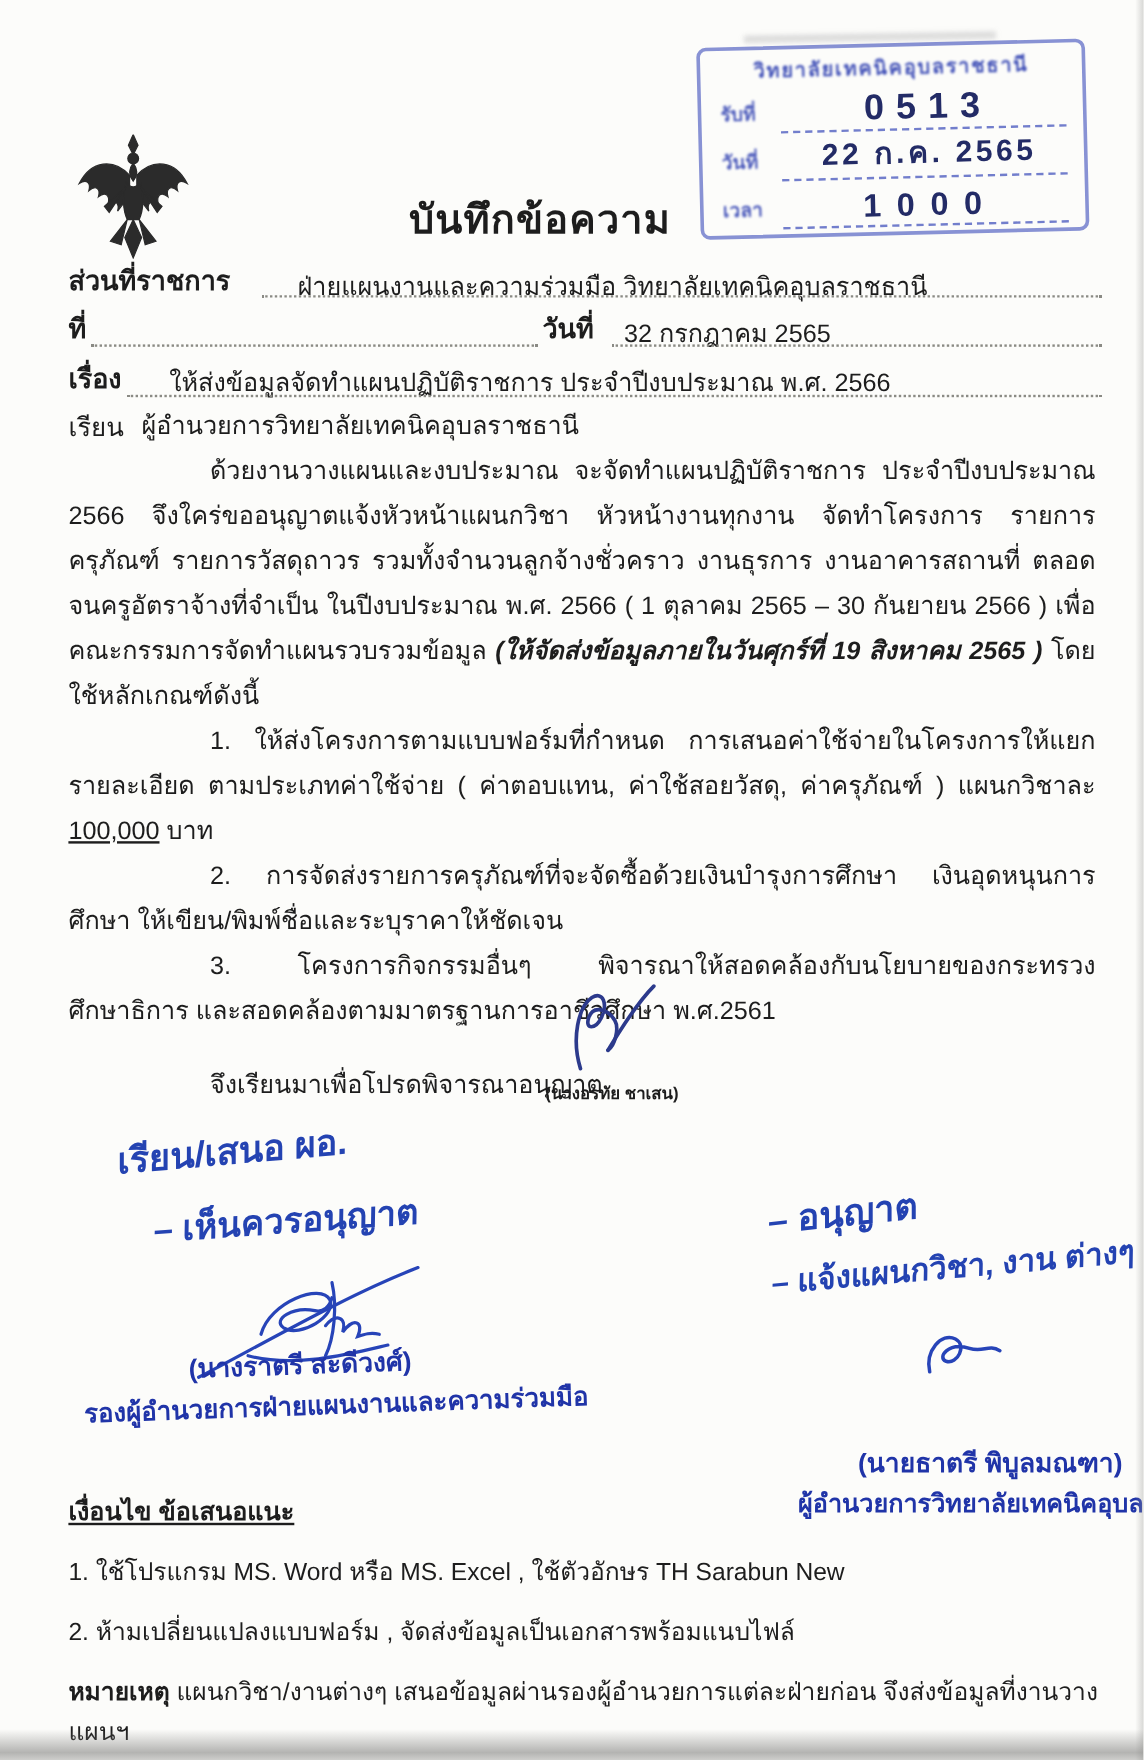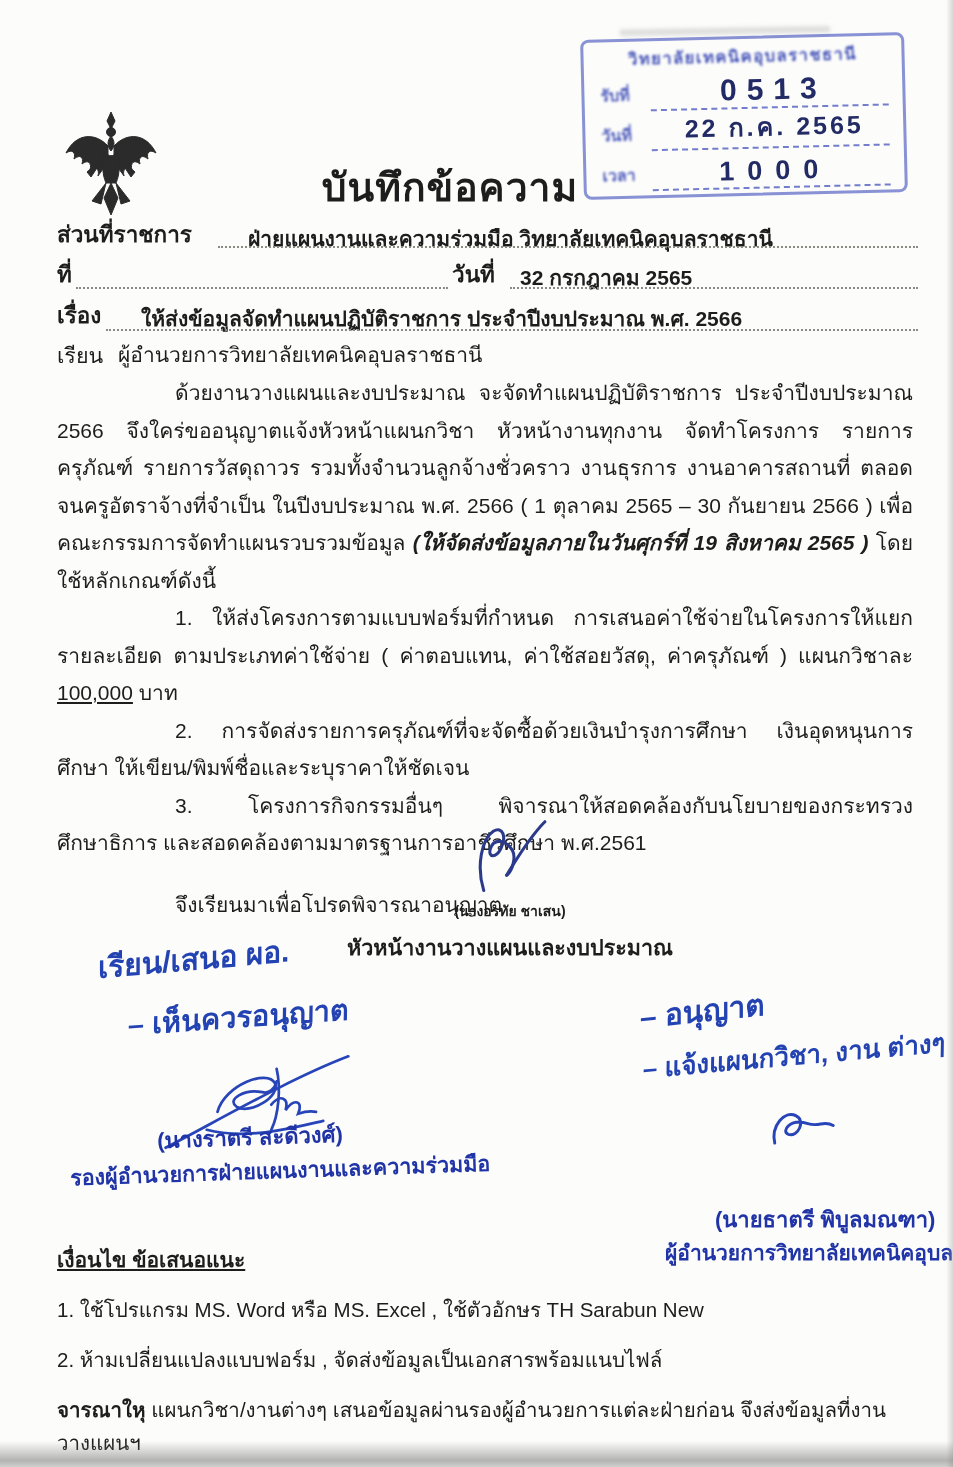--- a/index.html
+++ b/index.html
@@ -31,24 +31,24 @@
     position:absolute;left:70px;right:10px;bottom:2px;text-align:center;
     color:#232b66;font-weight:700;white-space:nowrap;
   }
   .v-no{font-size:30px;letter-spacing:10px;}
   .v-date{font-size:25px;letter-spacing:3px;}
   .v-time{font-size:27px;letter-spacing:13px;}
   .stamp-line{position:absolute;left:56px;right:4px;bottom:0;border-bottom:2px dashed rgba(40,58,180,.65);}
   
   .title{
     position:absolute;left:0;top:156px;width:900px;text-align:center;
-    font-size:39px;font-weight:700;letter-spacing:1px;
+    font-size:33px;font-weight:700;letter-spacing:1px;
   }
   .lbl{position:absolute;font-weight:700;font-size:22.5px;white-space:nowrap;}
-  .val{position:absolute;font-weight:700;font-size:21px;white-space:nowrap;}
+  .val{position:absolute;font-weight:400;font-size:21px;white-space:nowrap;}
   .val-light{font-weight:500;}
   .dots{position:absolute;border-bottom:2px dotted #8a8a84;height:0;}
   
   .body-text{
     position:absolute;left:57px;top:374px;width:856px;
     font-size:21px;line-height:37.5px;text-align:justify;font-weight:500;
   }
   .body-text p{margin:0;text-indent:118px;}
   .closing{margin-top:24px !important;}
   .u-bi{font-weight:700;font-style:italic;}
@@ -148,21 +148,20 @@
   </div>
 
   <div class="sig-block">
     <svg width="96" height="86" viewBox="0 0 95 90">
       <g fill="none" stroke="#2c3a8c" stroke-width="3.2" stroke-linecap="round">
         <path d="M20,78 C12,52 18,24 30,16 C40,10 44,22 38,34 C33,44 24,44 27,34 C31,22 44,26 50,36 C54,43 50,58 44,62"></path>
         <path d="M44,62 C56,42 70,20 84,6"></path>
       </g>
     </svg>
     <div class="sig-name">(นางอรทัย  ชาเสน)</div>
-    <div class="sig-pos">หัวหน้างานวางแผนและงบประมาณ</div>
   </div>
 
   <div class="annot-left">
     <span class="hw hw-text" style="left:28px;top:6px;font-size:30px;transform:rotate(-5deg) skewX(-5deg);">เรียน/เสนอ ผอ.</span>
     <span class="hw hw-text" style="left:58px;top:64px;font-size:29px;transform:rotate(-4deg) skewX(-5deg);">– เห็นควรอนุญาต</span>
     <svg style="position:absolute;left:88px;top:104px;" width="214" height="112" viewBox="0 0 230 125">
       <g fill="none" stroke="#2744b8" stroke-width="3" stroke-linecap="round">
         <path d="M4,118 C55,92 140,42 208,16"></path>
         <path d="M62,78 C70,48 118,30 126,46 C133,60 98,82 83,72 C72,64 92,52 112,56 C120,58 126,52 128,44"></path>
         <path d="M128,30 C133,52 130,82 122,98"></path>
@@ -183,19 +182,19 @@
       </g>
     </svg>
     <div class="blue-stamp" style="left:100px;top:212px;width:220px;font-size:22px;">(นายธาตรี  พิบูลมณฑา)</div>
     <div class="blue-stamp" style="left:50px;top:246px;width:320px;font-size:21px;">ผู้อำนวยการวิทยาลัยเทคนิคอุบลราชธานี</div>
   </div>
 
   <div class="footer">
     <div class="f-head">เงื่อนไข ข้อเสนอแนะ</div>
     <div class="f-item">1.  ใช้โปรแกรม MS. Word หรือ MS. Excel , ใช้ตัวอักษร TH Sarabun New</div>
     <div class="f-item">2.  ห้ามเปลี่ยนแปลงแบบฟอร์ม , จัดส่งข้อมูลเป็นเอกสารพร้อมแนบไฟล์</div>
-    <div class="f-note"><b>จารณาใหุ</b><span>  แผนกวิชา/งานต่างๆ  เสนอข้อมูลผ่านรองผู้อำนวยการแต่ละฝ่ายก่อน จึงส่งข้อมูลที่งานวางแผนฯ</span></div>
+    <div class="f-note"><b>หมายเหตุ</b><span>  แผนกวิชา/งานต่างๆ  เสนอข้อมูลผ่านรองผู้อำนวยการแต่ละฝ่ายก่อน จึงส่งข้อมูลที่งานวางแผนฯ</span></div>
 
   </div>
 
   <div class="scan-right"></div>
   <div class="scan-bottom"></div>
 </div>
 
 </body></html>

